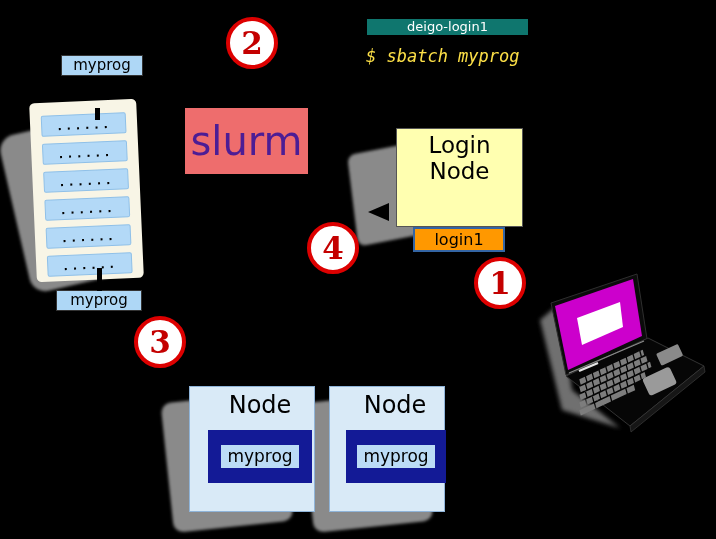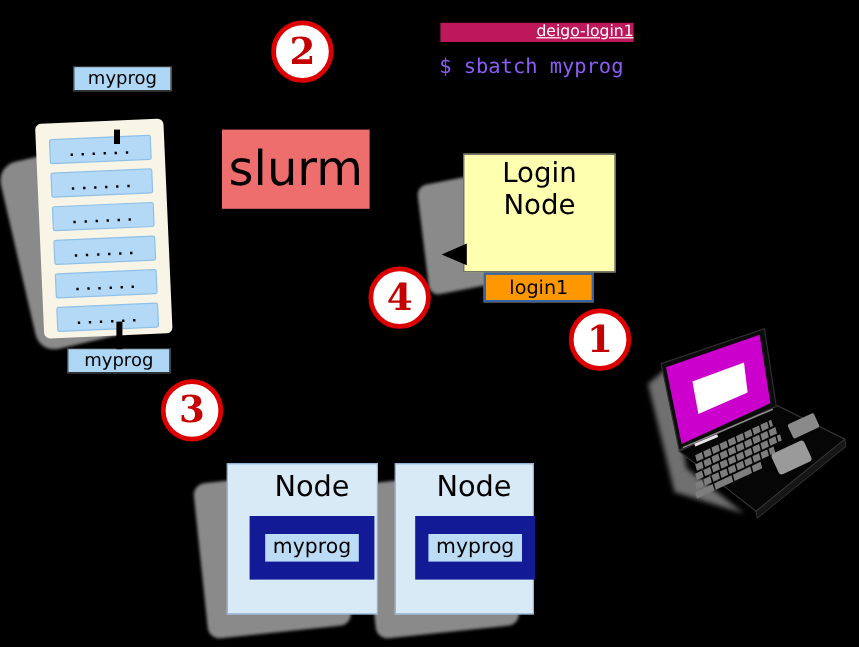--- a/index.html
+++ b/index.html
@@ -11,27 +11,27 @@
   .sh-paper { left:14px; top:126px; width:92px; height:160px; border-radius:16px; transform:rotate(-13deg); }
   .sh-login { left:352px; top:146px; width:94px; height:92px; border-radius:8px; transform:rotate(-7deg) skewY(-4deg); }
   .sh-node1 { left:167px; top:397px; width:120px; height:130px; border-radius:10px; transform:rotate(-6deg); }
   .sh-node2 { left:307px; top:397px; width:120px; height:130px; border-radius:10px; transform:rotate(-6deg); }
 
   .chip { position:absolute; z-index:3; background:#aed7f6; border:1px solid #333;
           color:#000; font-size:15px; height:19px; line-height:19px; text-align:center; }
   .chip-top { left:61px; top:55px; width:80px; }
   .chip-bottom { left:56px; top:290px; width:84px; }
 
-  .termbar { position:absolute; z-index:3; background:#be185d; color:#fff;
-             font-size:13px; text-align:right;text-decoration:underline; }
+  .termbar { position:absolute; z-index:3; background:#0f766e; color:#fff;
+             font-size:13px; text-align:center; }
   .bar-remote { left:367px; top:19px; width:161px; height:16px; line-height:16px; }
   .bar-local  { left:530px; top:161px; width:163px; height:15px; line-height:15px; }
 
-  .cmd { position:absolute; z-index:3; color:#8b5cf6; white-space:pre;
-         font-family:"DejaVu Sans Mono","Liberation Mono",monospace; font-size:17px; }
+  .cmd { position:absolute; z-index:3; color:#fde047; white-space:pre;
+         font-family:"DejaVu Sans Mono","Liberation Mono",monospace; font-size:17px;font-style:italic; }
   .cmd-sbatch { left:366px; top:46px; }
   .cmd-ssh    { left:533px; top:188px; }
 
   .step { position:absolute; z-index:4; width:44px; height:44px; background:#fff;
           border:4px solid #dd0000; border-radius:50%; color:#c40000;
           font-family:"DejaVu Serif","Liberation Serif",serif; font-weight:bold; font-size:31px;
           display:flex; align-items:center; justify-content:center; }
   .step-1 { left:474px; top:257px; }
   .step-2 { left:226px; top:17px; }
   .step-3 { left:134px; top:316px; }
@@ -40,24 +40,24 @@
   .paper { position:absolute; z-index:2; left:33px; top:101px; width:107px; height:179px;
            background:#f8f5e6; border-radius:5px; transform:rotate(-2.5deg);
            box-sizing:border-box; padding-top:13px; }
   .qrow { margin:0 11px; height:19px; background:#b3d9f7; border:1px solid #8fc0e8;
           border-radius:2px; color:#000; display:flex; align-items:center; justify-content:center;
           font-family:"DejaVu Sans Mono","Liberation Mono",monospace; font-size:12px;
           font-weight:bold; letter-spacing:2px; }
   .qrow + .qrow { margin-top:7px; }
 
   .slurm-box { position:absolute; z-index:2; left:185px; top:108px; width:123px; height:66px;
-               background:#ee6d6d; color:#000000; font-size:40px;
+               background:#ee6d6d; color:#4c1d95; font-size:40px;
                display:flex; align-items:center; justify-content:center; }
 
-  .login-node { position:absolute; z-index:2; left:386px; top:128px; width:127px; height:99px;
+  .login-node { position:absolute; z-index:2; left:396px; top:128px; width:127px; height:99px;
                 background:#ffffb0; border:1px solid #555; box-sizing:border-box; text-align:center; }
   .login-title { width:84px; margin:4px auto 0; font-size:23px; line-height:1.12; color:#000; }
   .login-host { position:absolute; left:16px; top:61px; width:88px; height:21px;
                 background:#ff9800; border:2px solid #3465a4; color:#000;
                 font-size:16px; line-height:21px; text-align:center;margin-top:37px; }
 
   .node { position:absolute; z-index:2; top:386px; width:126px; height:126px;
           background:#d9eaf7; border:1px solid #8fb4d9; box-sizing:border-box; text-align:center;padding-left:16px; }
   .node-1 { left:189px; }
   .node-2 { left:329px; width:116px; }

